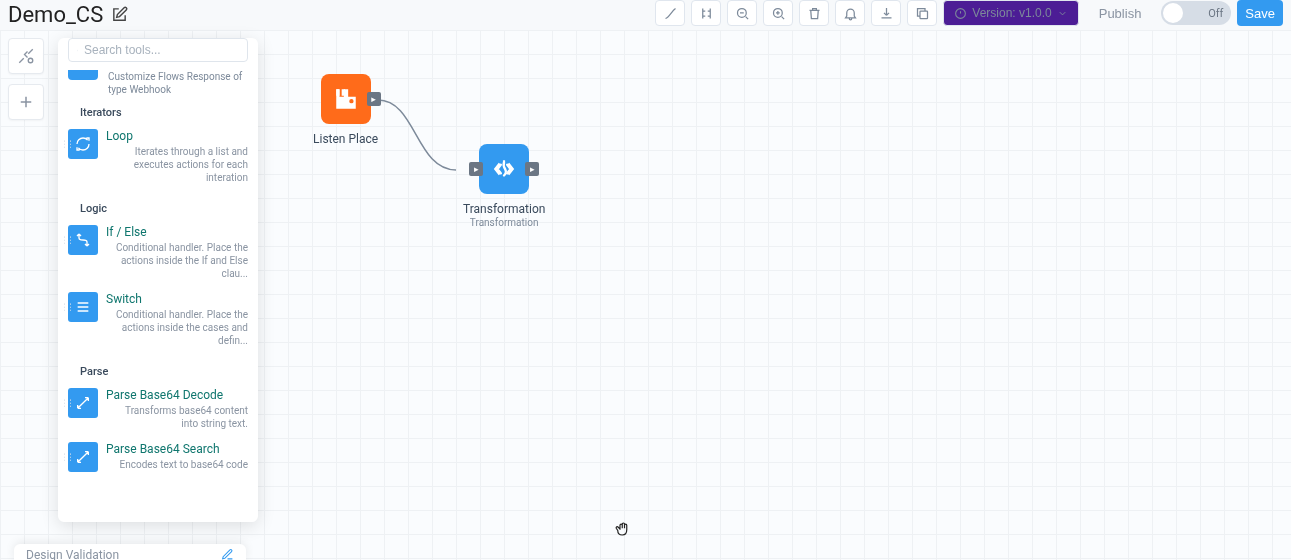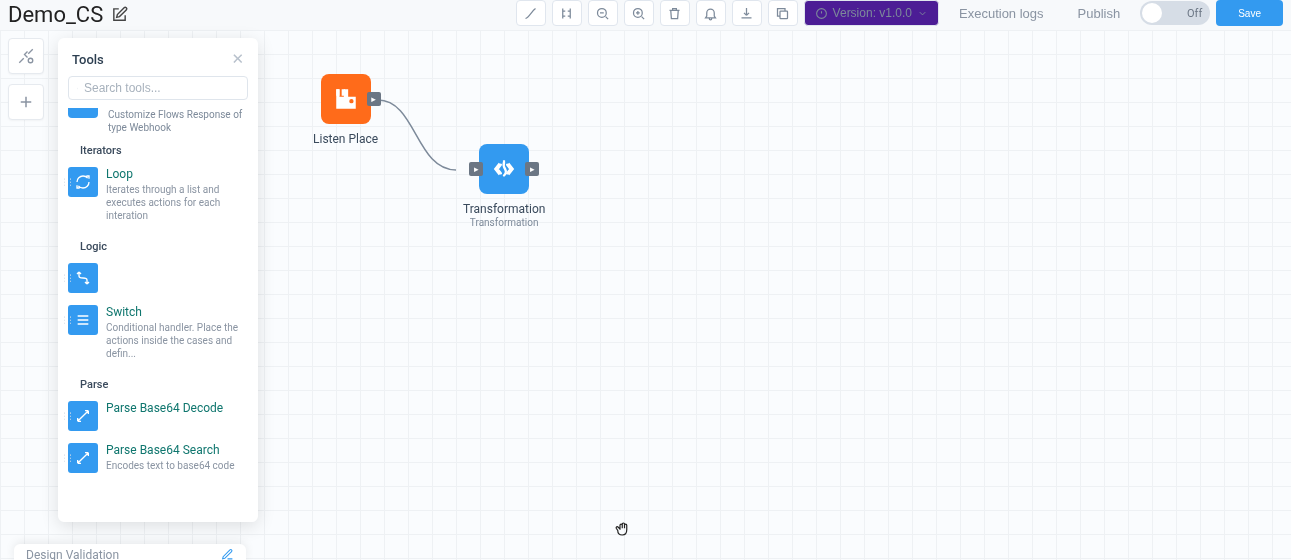--- a/index.html
+++ b/index.html
@@ -88,26 +88,26 @@
   left: 2px;
 }
 .toggle-label {
   position: absolute;
   right: 8px;
   font-size: 11px;
   color: #6b7684;
 }
 .save-btn {
   height: 26px;
-  padding: 0 22px;
+  padding: 0 8px;
   border: none;
   border-radius: 4px;
   background: #339af0;
   color: #fff;
-  font-size: 10px;
+  font-size: 13px;
   cursor: pointer;
 }
 
 
 .left-rail {
   position: absolute;
   top: 38px;
   left: 8px;
   width: 40px;
   z-index: 15;
@@ -227,21 +227,21 @@
   content: "⋮⋮";
   position: absolute;
   left: -8px;
   color: #d6dde6;
   font-size: 9px;
   letter-spacing: -3px;
 }
 .tool-icon svg { width: 16px; height: 16px; }
 .tool-text { flex: 1; min-width: 0; }
 .tool-name { font-size: 12px; color: #0f766e; margin-bottom: 2px; }
-.tool-desc { font-size: 10px; color: #8a94a2; line-height: 1.3; overflow: hidden; }
+.tool-desc { font-size: 10px; color: #8a94a2; line-height: 1.3; overflow: hidden; text-align: right; }
 
 
 .node {
   position: absolute;
   display: flex;
   flex-direction: column;
   align-items: center;
   z-index: 10;
 }
 .node-body {
@@ -371,21 +371,20 @@
     <button class="version-btn">
       <svg viewBox="0 0 24 24" width="13" height="13" fill="none" stroke="currentColor" stroke-width="2">
           <circle cx="12" cy="12" r="9"></circle>
           <path d="M12 8v4M12 16h.01"></path>
         </svg>
       <span>Version: v1.0.0</span>
       <svg viewBox="0 0 24 24" width="11" height="11" fill="none" stroke="currentColor" stroke-width="2">
           <path d="M6 9l6 6 6-6"></path>
         </svg>
     </button>
-    <button class="txt-btn">Execution logs</button>
     <button class="txt-btn">Publish</button>
     <div class="toggle">
       <div class="toggle-knob"></div>
       <span class="toggle-label">Off</span>
     </div>
     <button class="save-btn">Save</button>
   </div>
 </div>
 
 <div class="left-rail">
@@ -396,24 +395,20 @@
       </svg>
   </div>
   <div class="rail-btn">
     <svg viewBox="0 0 24 24" fill="none" stroke="currentColor" stroke-width="2">
         <path d="M12 5v14M5 12h14"></path>
       </svg>
   </div>
 </div>
 
 <div class="tools-panel">
-  <div class="panel-header">
-    <span>Tools</span>
-    <span class="close-x">✕</span>
-  </div>
   <div class="search-wrap">
     <div class="search-box">
       <svg viewBox="0 0 24 24" fill="none" stroke="currentColor" stroke-width="2">
           <circle cx="11" cy="11" r="7"></circle>
           <path d="M21 21l-4-4"></path>
         </svg>
       <input type="text" placeholder="Search tools..." style="">
     </div>
   </div>
   <div class="tools-list">
@@ -435,20 +430,24 @@
       </div>
     </div>
 
     <div class="cat-label">Logic</div>
     <div class="tool-item">
       <div class="tool-icon">
         <svg viewBox="0 0 24 24" fill="none" stroke="currentColor" stroke-width="2">
             <path d="M6 3v6c0 3 3 3 6 3s6 0 6 3v6M6 3l-3 3M6 3l3 3M18 21l-3-3M18 21l3-3"></path>
           </svg>
       </div>
+      <div class="tool-text">
+        <div class="tool-name">If / Else</div>
+        <div class="tool-desc">Conditional handler. Place the actions inside the If and Else clau...</div>
+      </div>
     </div>
     <div class="tool-item">
       <div class="tool-icon">
         <svg viewBox="0 0 24 24" fill="none" stroke="currentColor" stroke-width="2">
             <path d="M4 6h16M4 12h16M4 18h16"></path>
           </svg>
       </div>
       <div class="tool-text">
         <div class="tool-name">Switch</div>
         <div class="tool-desc">Conditional handler. Place the actions inside the cases and defin...</div>
@@ -457,20 +456,21 @@
 
     <div class="cat-label">Parse</div>
     <div class="tool-item">
       <div class="tool-icon">
         <svg viewBox="0 0 24 24" fill="none" stroke="currentColor" stroke-width="2">
             <path d="M4 20L20 4M4 20v-5M4 20h5M20 4v5M20 4h-5"></path>
           </svg>
       </div>
       <div class="tool-text">
         <div class="tool-name">Parse Base64 Decode</div>
+        <div class="tool-desc">Transforms base64 content into string text.</div>
       </div>
     </div>
     <div class="tool-item">
       <div class="tool-icon">
         <svg viewBox="0 0 24 24" fill="none" stroke="currentColor" stroke-width="2">
             <path d="M4 20L20 4M4 20v-5M4 20h5M20 4v5M20 4h-5"></path>
           </svg>
       </div>
       <div class="tool-text">
         <div class="tool-name">Parse Base64 Search</div>

